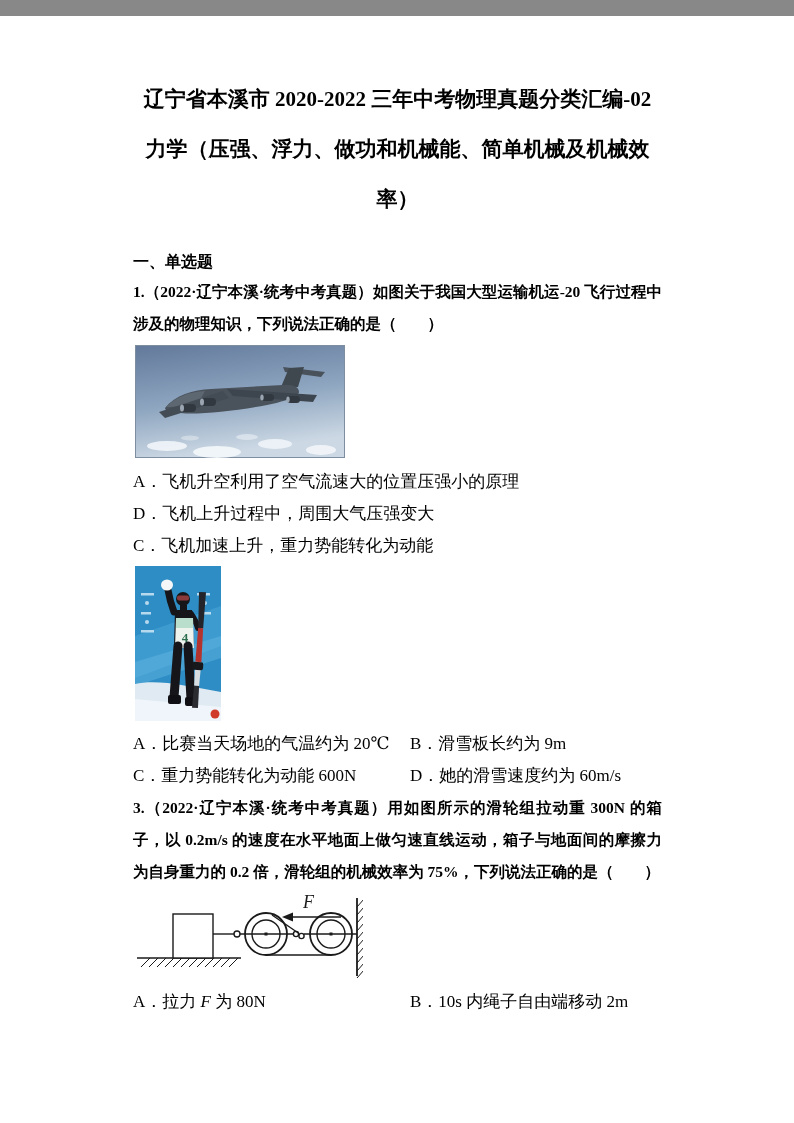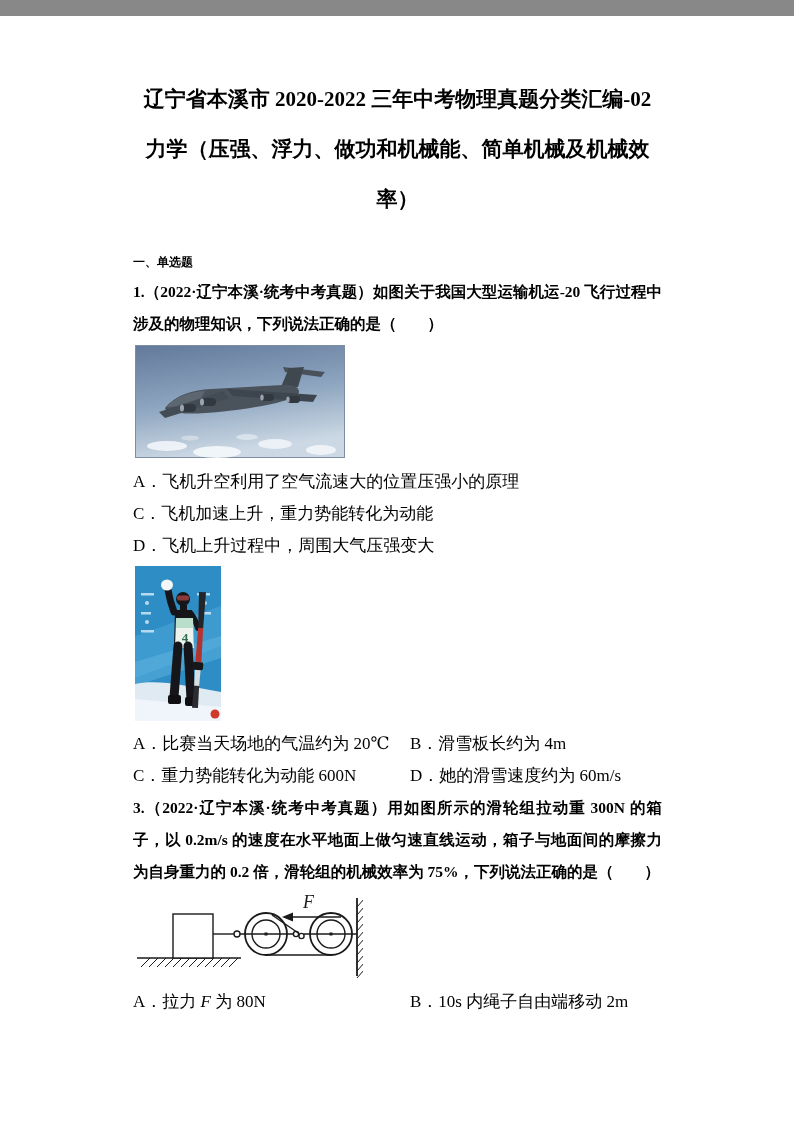--- a/index.html
+++ b/index.html
@@ -3,21 +3,21 @@
 <meta charset="utf-8">
 <style>
   html,body { margin:0; padding:0; background:#888; }
   .page {
     position:relative; width:794px; height:1123px; margin:16px auto;
     background:#ffffff; box-sizing:border-box;
     padding:58px 132px 8px 133px; overflow:hidden;
     font-family:"Liberation Serif","DejaVu Serif",serif; color:#000;
   }
   .title { font-size:21px; font-weight:700; text-align:center; line-height:50px; margin:0 0 0 0; }
-  .section-head { font-size:12px; font-weight:700; line-height:24px; margin:26px 0 2px 0; }
+  .section-head { font-size:16px; font-weight:700; line-height:24px; margin:26px 0 2px 0; }
   .stem { font-size:15.5px; line-height:32px; margin:0; text-align:justify;font-weight:bold; }
   .opt { font-size:17px; line-height:32px; margin:0; }
   .opts-grid { display:grid; grid-template-columns:277px 1fr; font-size:15.5px; line-height:32px; }
   figure { margin:0; line-height:0; }
   .fig-airplane { margin:5px 0 8px 2px; }
   .fig-skier   { margin:4px 0 7px 2px; }
   .fig-pulley  { margin:6px 0 4px 2px; }
   .sym { font-style:italic; font-family:"Liberation Serif","DejaVu Serif",serif; }
 </style>
 </head>
@@ -68,22 +68,22 @@
             <ellipse cx="67" cy="57" rx="2" ry="3.5"></ellipse>
             <ellipse cx="127" cy="52.5" rx="1.7" ry="3"></ellipse>
             <ellipse cx="153" cy="54.5" rx="1.7" ry="3"></ellipse>
           </g>
         </g>
       </svg>
     </figure>
 
     <div>
       <p class="opt">A．飞机升空利用了空气流速大的位置压强小的原理</p>
+      <p class="opt">D．飞机上升过程中，周围大气压强变大</p>
       <p class="opt">C．飞机加速上升，重力势能转化为动能</p>
-      <p class="opt">D．飞机上升过程中，周围大气压强变大</p>
     </div>
   </div>
 
   <div>
 
     <figure class="fig-skier">
       <svg width="86" height="155" viewBox="0 0 86 155">
         <rect width="86" height="155" fill="#2e8dc5"></rect>
         <polygon points="0,70 86,40 86,80 0,112" fill="#4da7d8" opacity="0.55"></polygon>
         <polygon points="0,96 86,70 86,92 0,120" fill="#63b7e2" opacity="0.45"></polygon>
@@ -121,21 +121,21 @@
             <polygon points="61,120 66,120 66,142 60,142" fill="#2a2c31"></polygon>
             <rect x="58" y="96" width="11" height="8" rx="2" fill="#17181c"></rect>
           </g>
           <circle cx="80" cy="148" r="4.5" fill="#cf3a2a"></circle>
         </g>
       </svg>
     </figure>
 
     <div class="opts-grid">
       <p class="opt">A．比赛当天场地的气温约为 20℃</p>
-      <p class="opt">B．滑雪板长约为 4m</p>
+      <p class="opt">B．滑雪板长约为 9m</p>
       <p class="opt">C．重力势能转化为动能 600N</p>
       <p class="opt">D．她的滑雪速度约为 60m/s</p>
     </div>
   </div>
 
   <div>
     <p class="stem">3.（2022·辽宁本溪·统考中考真题）用如图所示的滑轮组拉动重 300N 的箱子，以 0.2m/s 的速度在水平地面上做匀速直线运动，箱子与地面间的摩擦力为自身重力的 0.2 倍，滑轮组的机械效率为 75%，下列说法正确的是（　　）</p>
 
     <figure class="fig-pulley">
       <svg width="228" height="88" viewBox="0 0 228 88">

